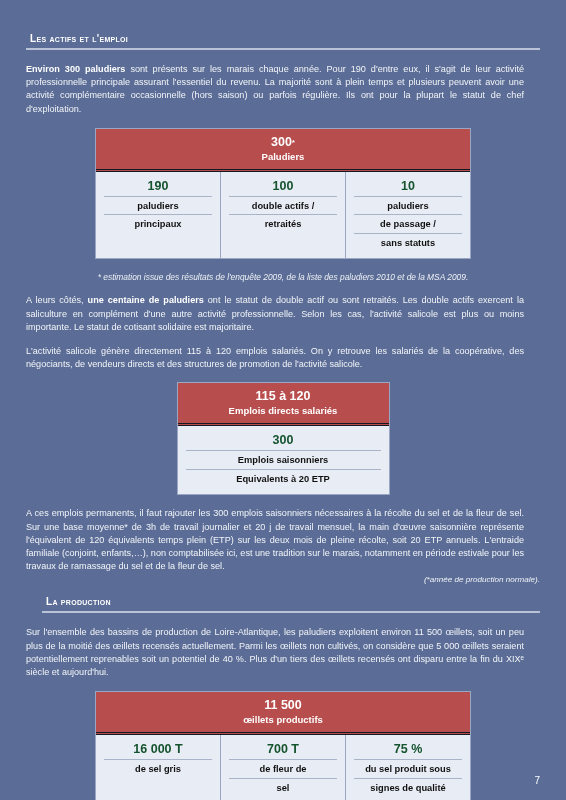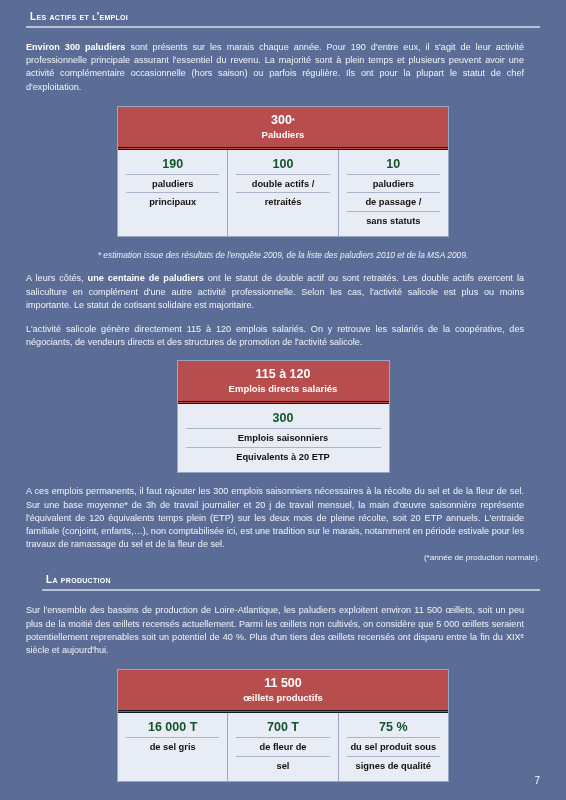--- a/index.html
+++ b/index.html
@@ -14,21 +14,21 @@
     color: #ffffff;
     overflow: hidden;
     position: relative;
   }
   .page {
     position: absolute;
     left: 0; top: 0;
     width: 566px;
     height: 800px;
     box-sizing: border-box;
-    padding: 10px 26px 10px 26px;
+    padding: 32px 26px 10px 26px;
   }
 
   
   .section-head {
     margin: 0 0 13px 0;
     padding: 0 0 3px 4px;
     border-bottom: 2px solid #b9c2d6;
     font-size: 10px;
     font-weight: bold;
     font-variant: small-caps;
@@ -51,32 +51,33 @@
     margin: 0 0 11px 0;
     font-size: 8.4px;
     line-height: 12px;
     font-style: italic;
     color: #eef1f6;
     text-align: center;
   }
   .note-right {
     margin: -9px 0 11px 0;
     font-size: 8.1px;
+    font-style: italic;
     text-align: right;
     color: #eef1f6;
   }
 
   
   .fig {
     margin: 0 auto 12px auto;
     background: #e8ecf4;
     border: 1px solid #9aa7c2;
     box-sizing: border-box;
   }
-  .fig.wide  { width: 332px; margin-top: 12px; }
+  .fig.wide  { width: 376px; margin-top: 12px; }
   .fig.narrow{ width: 213px; }
 
   .fig-head {
     background: #b84d4d;
     color: #ffffff;
     text-align: center;
     padding: 6px 4px 6px 4px;
     border-bottom: 3px double #111821;
   }
   .fig-head .big {

